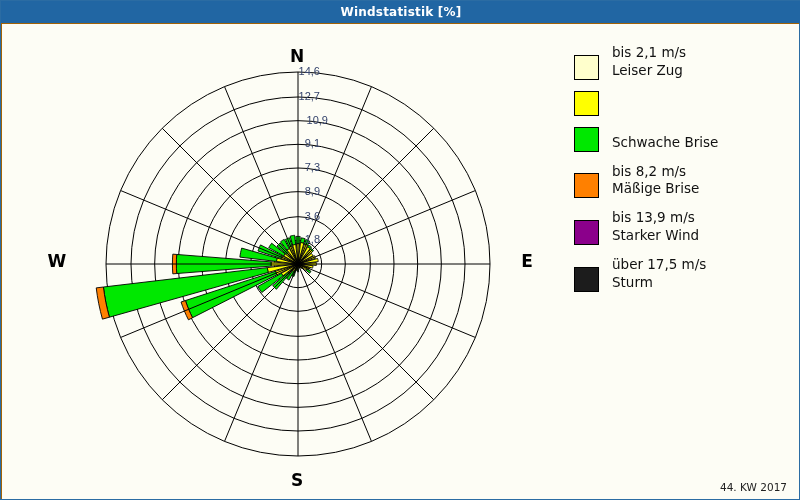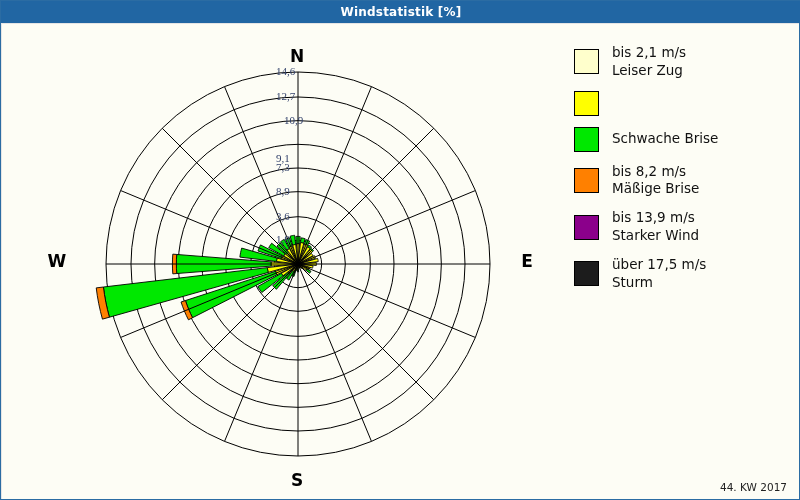--- a/index.html
+++ b/index.html
@@ -5,21 +5,21 @@
   html,body{margin:0;padding:0;}
   body{
     width:800px;height:500px;overflow:hidden;
     background:#ffffff;
     font-family:"DejaVu Sans","Liberation Sans",sans-serif;
   }
   #app{
     position:relative;width:800px;height:500px;
     box-sizing:border-box;
     border:1px solid #2b6ca3;
-    background:#e5e5e5;
+    background:#a16207;
   }
   
   #titlebar{
     position:absolute;left:0;top:0;width:800px;height:22px;
     background:#2166a3;
     display:flex;align-items:center;justify-content:center;
   }
   #titlebar .t{
     color:#ffffff;font-size:12px;font-weight:bold;
     letter-spacing:.2px;
@@ -37,28 +37,28 @@
     font-family:"DejaVu Sans","Liberation Sans",sans-serif;
     text-align:center;
   }
   #c-n{left:265px;top:22px;width:60px;}
   #c-s{left:265px;top:446px;width:60px;}
   #c-w{left:25px;top:227px;width:60px;}
   #c-e{left:495px;top:227px;width:60px;}
   
   .rtick{
     position:absolute;color:#33426b;font-size:11px;
-    font-family:Liberation Serif, serif;
-    text-align:left;width:44px;
+    font-family:Liberation Sans, sans-serif;
+    text-align:right;width:44px;
   }
   
   #legend{
     position:absolute;left:572px;top:20px;width:220px;
   }
-  .leg-row{display:flex;align-items:center;margin-bottom:11px;}
+  .leg-row{display:flex;align-items:flex-end;margin-bottom:11px;}
   .swatch{
     width:25px;height:25px;border:1px solid #000;flex:0 0 25px;
     margin-right:13px;box-sizing:border-box;
   }
   .leg-text{
     font-size:13.5px;color:#111;line-height:1.32;
     font-family:"DejaVu Sans","Liberation Sans",sans-serif;
   }
   .leg-text div{white-space:nowrap;}
   
@@ -199,21 +199,21 @@
           <line x1="296" y1="240" x2="160.23549801218286" y2="104.23549801218289" stroke="#000" stroke-width="1"></line>
           <line x1="296" y1="240" x2="222.52478098590282" y2="62.61512975783293" stroke="#000" stroke-width="1"></line>
         </g>
     </svg>
 
     <div id="ticks">
         <div class="rtick" style="left: 274px; top: 209.329px;">1,8</div>
         <div class="rtick" style="left: 274px; top: 185.658px;">3,6</div>
         <div class="rtick" style="left: 274px; top: 160.671px;">8,9</div>
         <div class="rtick" style="left: 274px; top: 137px;">7,3</div>
-        <div class="rtick" style="left: 274px; top: 113.329px; margin-top: 15px;">9,1</div>
+        <div class="rtick" style="left: 274px; top: 113.329px;">9,1</div>
         <div class="rtick" style="left: 282px; top: 89.6575px;">10,9</div>
         <div class="rtick" style="left: 274px; top: 65.9863px;">12,7</div>
         <div class="rtick" style="left: 274px; top: 41px;">14,6</div>
       </div>
 
     <div class="compass" id="c-n">N</div>
     <div class="compass" id="c-s">S</div>
     <div class="compass" id="c-w">W</div>
     <div class="compass" id="c-e">E</div>
 

